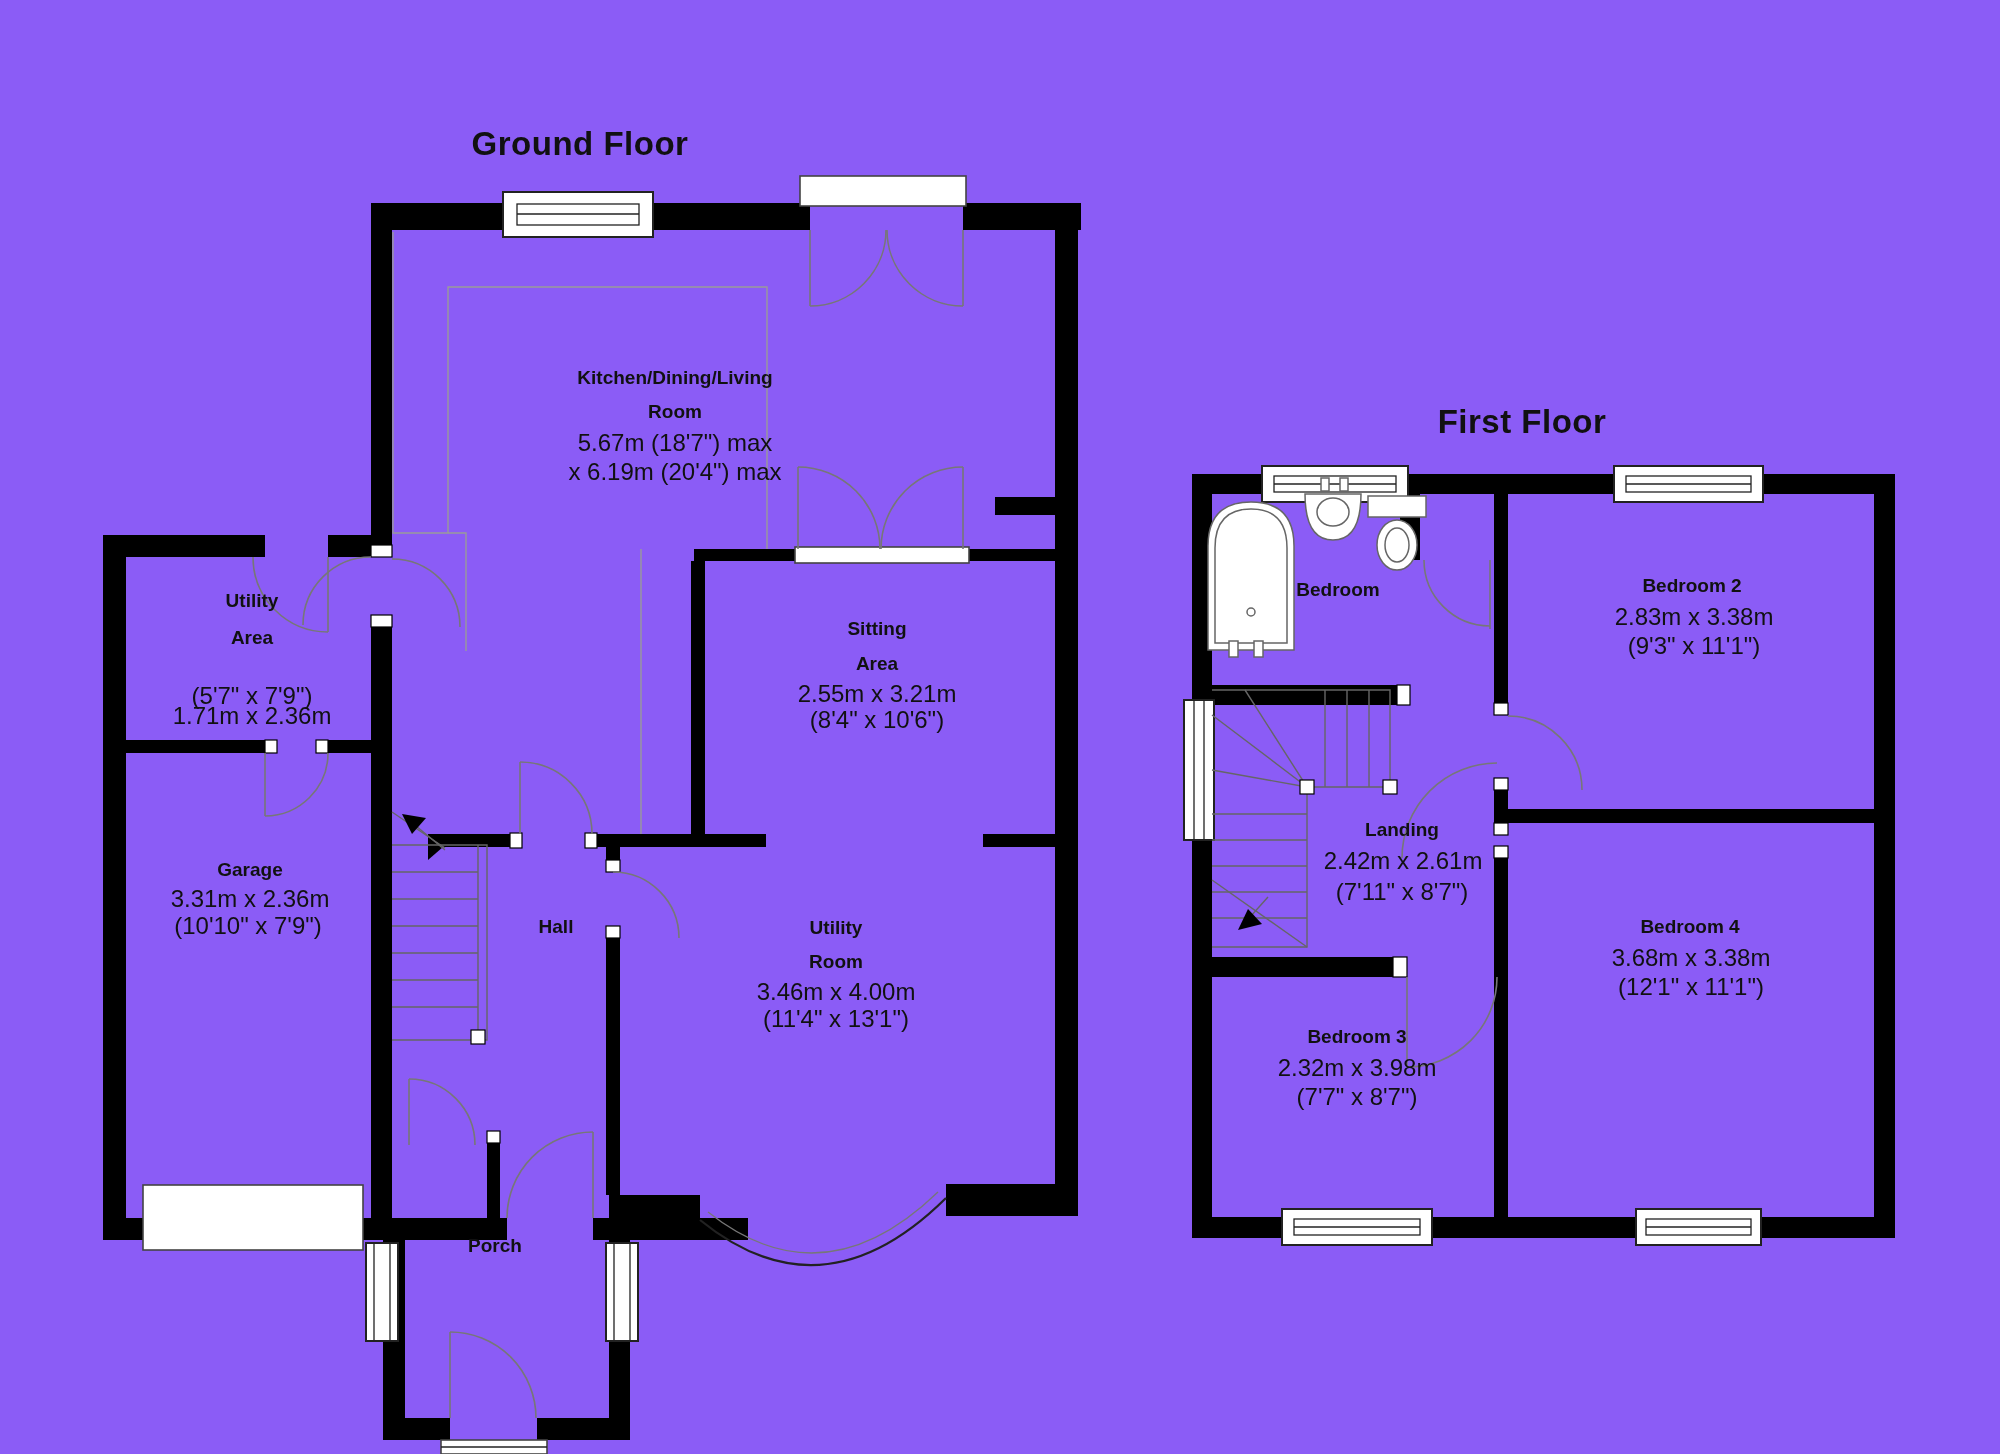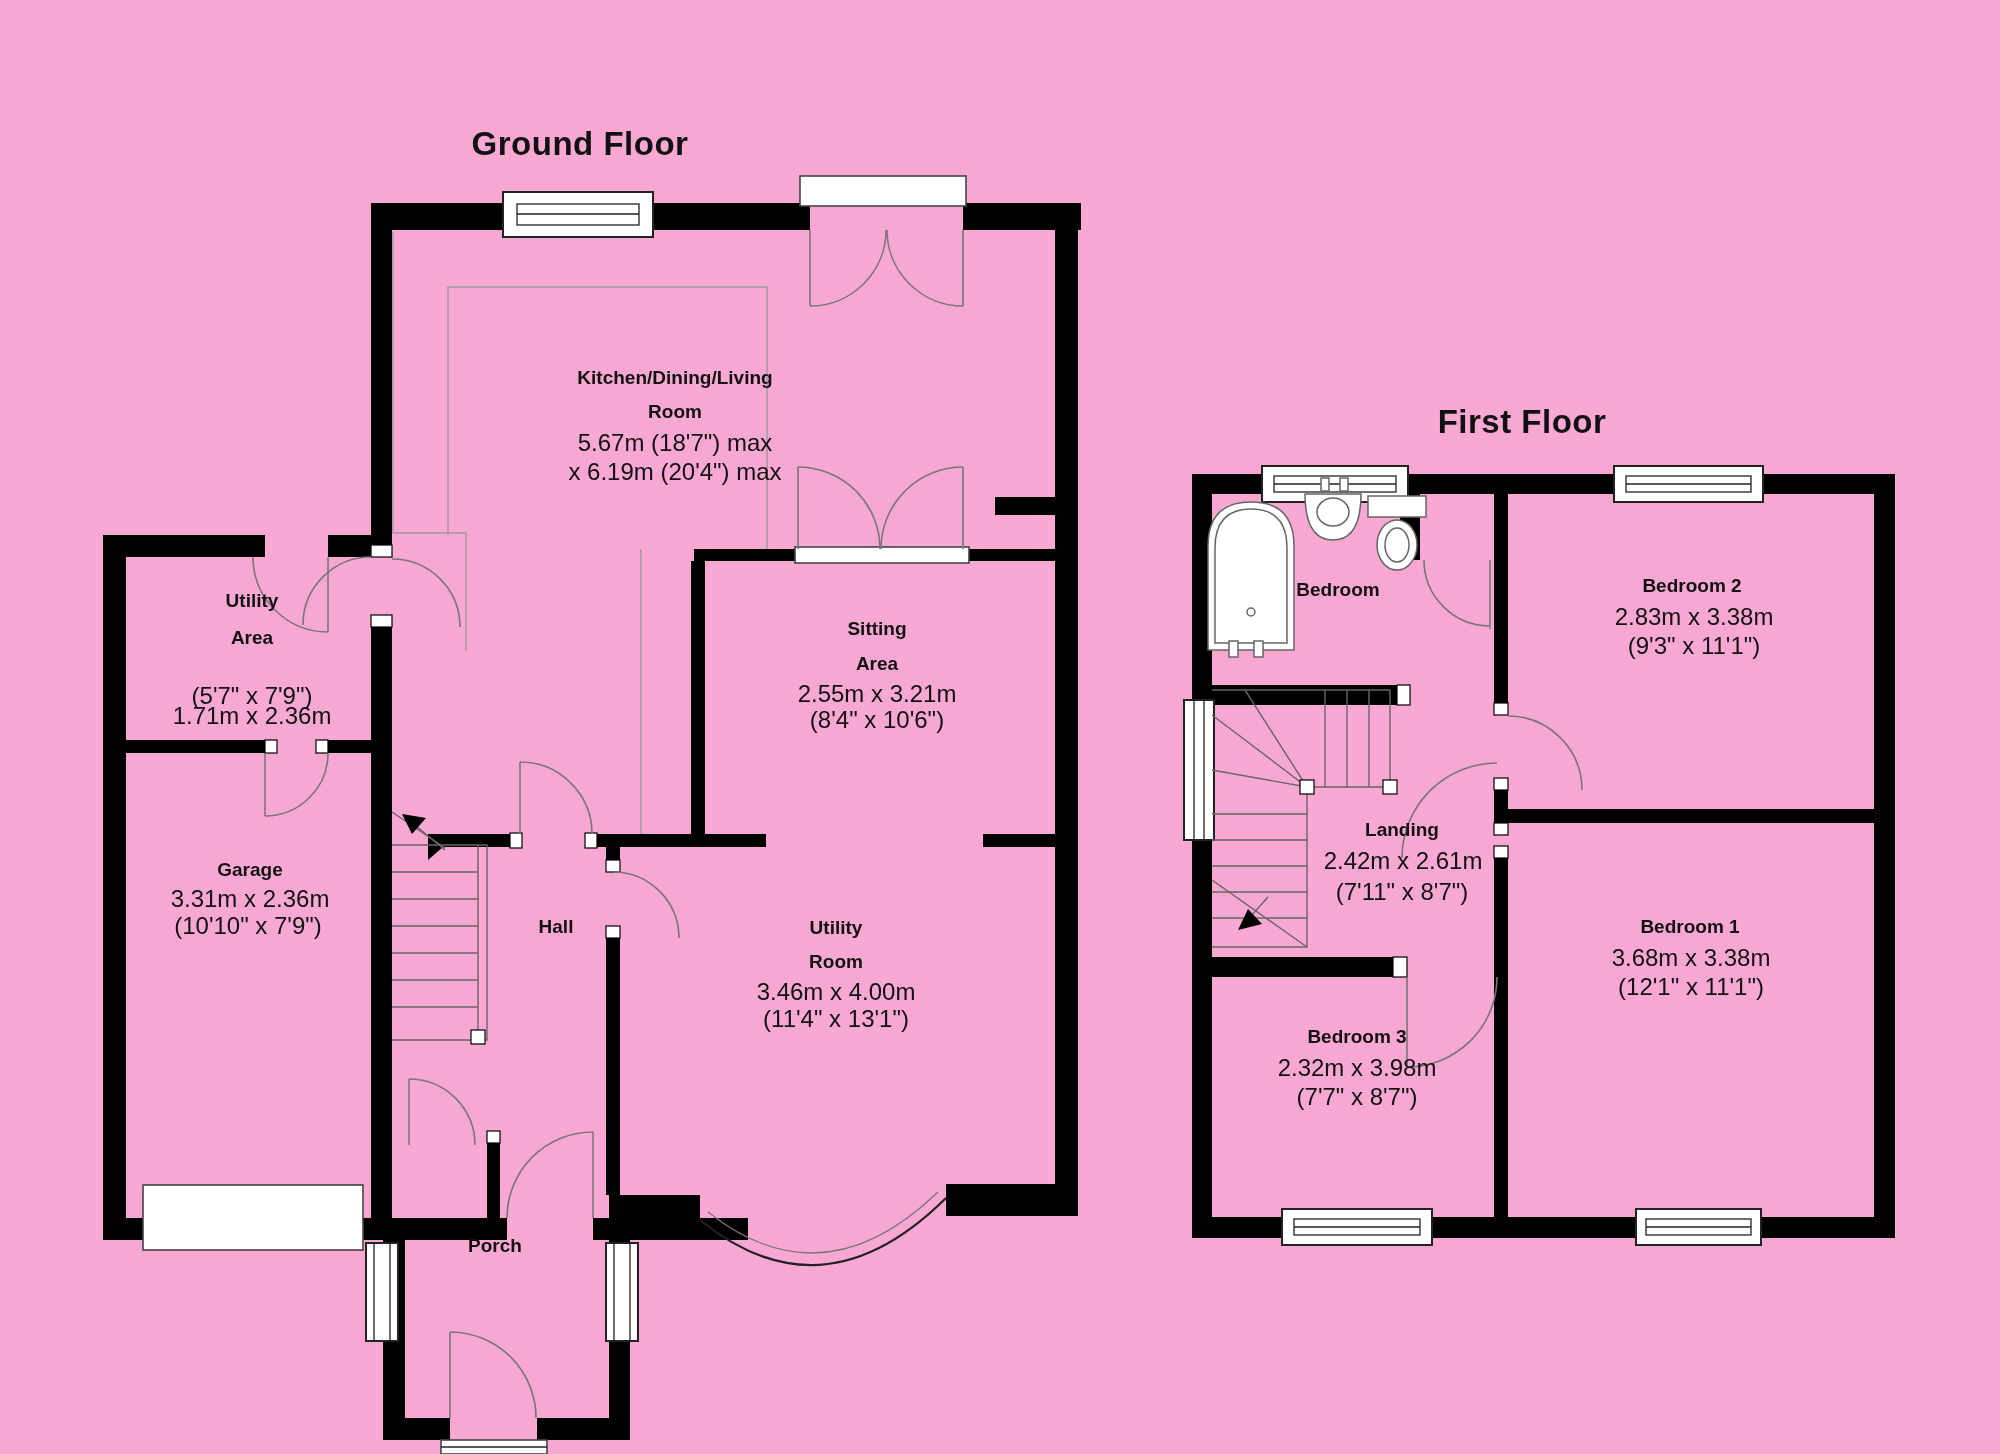--- a/index.html
+++ b/index.html
@@ -1,16 +1,16 @@
 <!DOCTYPE html>
 <html><head>
 <meta charset="utf-8">
 <style>
   html,body{margin:0;padding:0;background:#ffffff;}
-  .stage{position:relative;width:2000px;height:1454px;background:#f9a8d4;overflow:hidden;
+  .stage{position:relative;width:2000px;height:1454px;background:#8b5cf6;overflow:hidden;
          font-family:"Liberation Sans",sans-serif;}
   .stage svg{position:absolute;left:0;top:0;}
   #labels{position:absolute;left:0;top:0;width:100%;height:100%;}
   .lbl{position:absolute;transform:translate(-50%,-50%);white-space:nowrap;color:#111;
        text-align:center;line-height:1;}
   .lbl.title{font-size:33px;font-weight:bold;letter-spacing:.5px;}
   .lbl.name{font-size:19px;font-weight:bold;}
   .lbl.dim{font-size:24px;font-weight:normal;}
   
   .wall{fill:#000;stroke:none;}
@@ -318,20 +318,20 @@
       <div class="lbl dim" style="left: 836px; top: 1019px;">(11'4" x 13'1")</div>
       <div class="lbl name" style="left: 495px; top: 1245px;">Porch</div>
       <div class="lbl title" style="left: 1522px; top: 421px;">First Floor</div>
       <div class="lbl name" style="left: 1338px; top: 589px;">Bedroom</div>
       <div class="lbl name" style="left: 1692px; top: 585px;">Bedroom 2</div>
       <div class="lbl dim" style="left: 1694px; top: 617px;">2.83m x 3.38m</div>
       <div class="lbl dim" style="left: 1694px; top: 646px;">(9'3" x 11'1")</div>
       <div class="lbl name" style="left: 1402px; top: 829px;">Landing</div>
       <div class="lbl dim" style="left: 1403px; top: 861px;">2.42m x 2.61m</div>
       <div class="lbl dim" style="left: 1402px; top: 892px;">(7'11" x 8'7")</div>
-      <div class="lbl name" style="left: 1690px; top: 926px;">Bedroom 1</div>
+      <div class="lbl name" style="left: 1690px; top: 926px;">Bedroom 4</div>
       <div class="lbl dim" style="left: 1691px; top: 958px;">3.68m x 3.38m</div>
       <div class="lbl dim" style="left: 1691px; top: 987px;">(12'1" x 11'1")</div>
       <div class="lbl name" style="left: 1357px; top: 1036px;">Bedroom 3</div>
       <div class="lbl dim" style="left: 1357px; top: 1068px;">2.32m x 3.98m</div>
       <div class="lbl dim" style="left: 1357px; top: 1097px;">(7'7" x 8'7")</div>
     </div>
 </div>
 
 </body></html>

